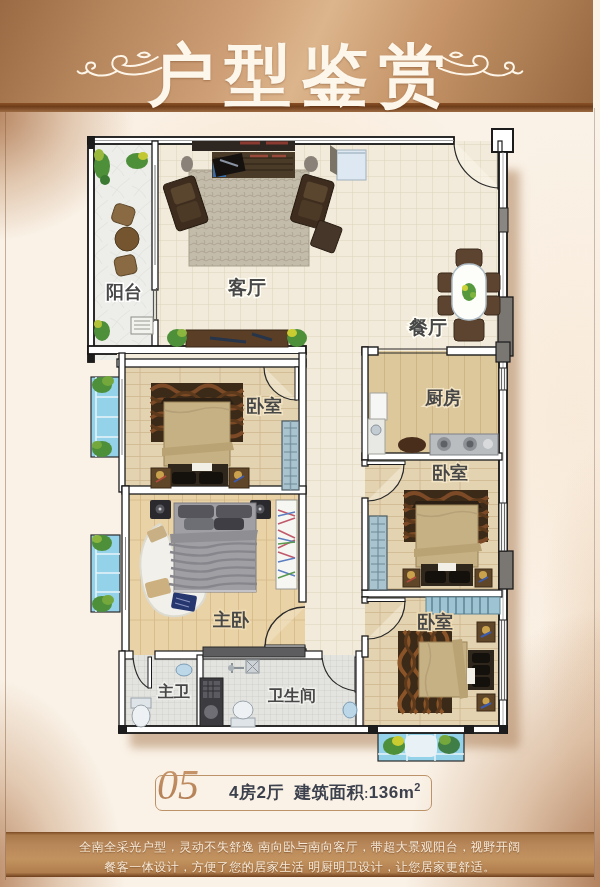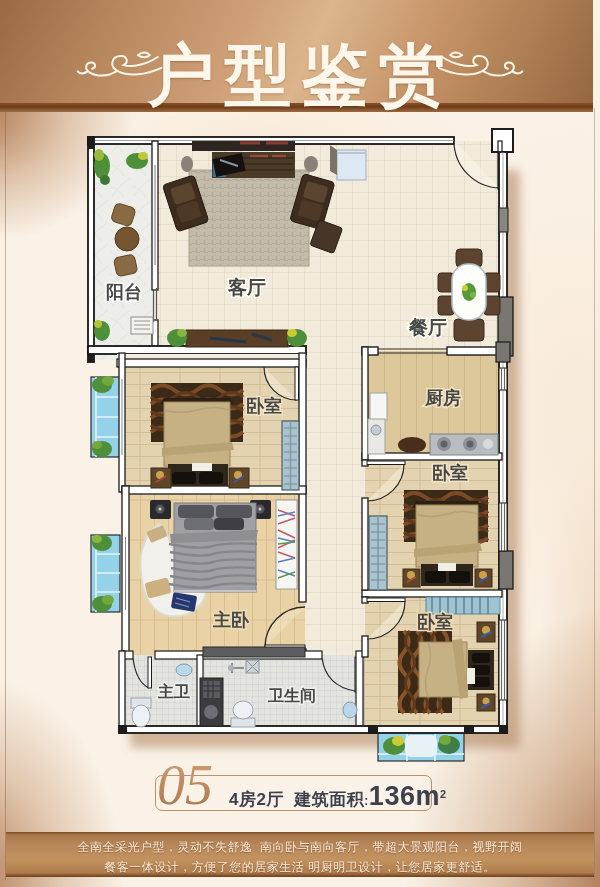--- a/index.html
+++ b/index.html
@@ -25,33 +25,33 @@
   #hdrtext{position:absolute;left:0;top:30px;width:593px;text-align:center;
        font-family:"Liberation Serif",serif;font-weight:bold;
        font-size:67px;color:#fdf6ea;letter-spacing:10px;text-indent:10px;
        text-shadow:0 1px 2px rgba(90,50,20,.35);}
   .flour{position:absolute;top:48px;width:96px;height:36px;}
   
   #numbox{position:absolute;left:155px;top:775px;width:275px;height:34px;
        border:1.5px solid #bc9268;border-radius:7px;}
   #num05{position:absolute;left:157px;top:757px;width:80px;height:60px;
        font-family:"Liberation Serif",serif;font-style:italic;
-       font-size:56px;line-height:56px;color:#b5835a;font-weight:normal;
+       font-size:42px;line-height:56px;color:#b5835a;font-weight:normal;
        background:linear-gradient(180deg,#cf9e72,#a87248);
        -webkit-background-clip:text;background-clip:text;-webkit-text-fill-color:transparent;}
   #caption{position:absolute;left:229px;top:781px;width:260px;
        font-size:17px;font-weight:bold;color:#3c414d;letter-spacing:0.5px;}
-  #caption .big{font-size:27px;}
+  #caption .big{font-size:17px;}
   #caption sup{font-size:11px;}
   
   #foot{position:absolute;left:6px;top:832px;width:588px;height:45px;
        background:linear-gradient(180deg,#7c4b24 0,#a9794a 7%,#b8875a 30%,#c2935f 60%,#b07d4c 90%,#6e3f1c 100%);}
   #foot .t{width:100%;text-align:center;color:#f7ead9;font-size:12px;letter-spacing:0.5px;
        text-shadow:0 1px 1px rgba(90,50,20,.5);}
-  #foot .t1{margin-top:7px;font-family:Liberation Mono, monospace;}
+  #foot .t1{margin-top:7px;}
   #foot .t2{margin-top:3px;}
 </style>
 </head>
 <body>
 
 <div id="bg"></div>
 
 <div id="edgeL"></div>
 
 <div id="edgeR"></div>

